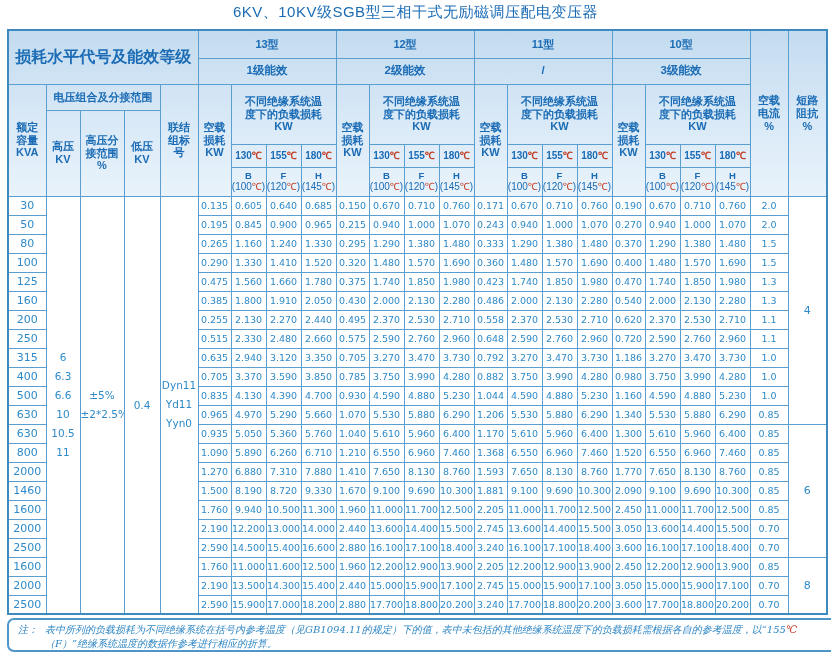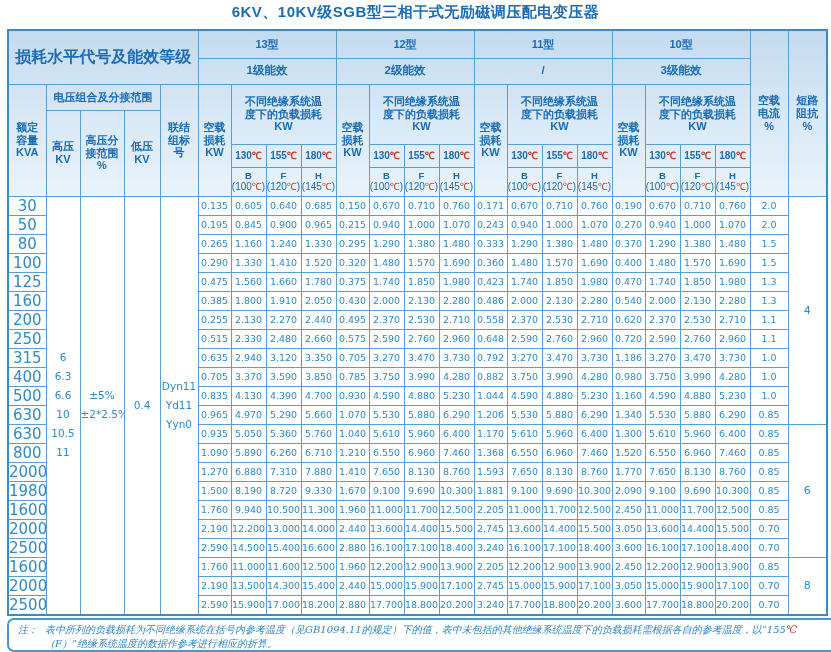--- a/index.html
+++ b/index.html
@@ -1,20 +1,20 @@
 <!DOCTYPE html>
 <html><head>
 <meta charset="utf-8">
 <style>
   html,body{margin:0;padding:0;}
   body{width:831px;height:652px;background:#ffffff;overflow:hidden;
        font-family:"Liberation Sans",sans-serif;}
   .page{position:relative;width:831px;height:652px;background:#fff;}
   .title{position:absolute;left:0;top:3px;width:831px;text-align:center;
-         font-size:15px;font-weight:bold;color:#1b6cb5;letter-spacing:0.5px;}
+         font-size:15px;font-weight:normal;color:#1b6cb5;letter-spacing:0.5px;}
   .table-wrap{position:absolute;left:7px;top:29px;}
   table.spec{border-collapse:collapse;table-layout:fixed;width:819px;
              border:2px solid #3e89bd;}
   .spec th,.spec td{border:1px solid #5b9fd0;padding:0;text-align:center;
              vertical-align:middle;overflow:hidden;}
   .spec thead{background:linear-gradient(180deg,#c3dbef 0%,#d9e9f7 55%,#e9f3fb 100%);}
   .spec tbody{background:#ffffff;}
   .spec thead tr:nth-child(1){height:28px;}
   .spec thead tr:nth-child(2){height:26px;}
   .spec thead tr:nth-child(3){height:26px;}
@@ -25,21 +25,21 @@
   .h{color:#1b6cb5;font-weight:bold;line-height:1.18;}
   .h-loss{font-size:16px;}
   .h-model{font-size:11px;}
   .h-grade{font-size:11.5px;}
   .h-small{font-size:11px;}
   .h-temp{font-size:10px;}
   .h-ref .cls{font-size:9.5px;line-height:1;}
   .h-ref .ref{font-size:10px;font-weight:normal;line-height:1.1;}
   .deg{color:#c23b22;}
   .num{color:#2e8ac8;font-family:"DejaVu Sans",sans-serif;font-size:9.5px;}
-  td.kva{font-size:15px;}
+  td.kva{font-size:11px;}
   td.merged{font-size:10.5px;}
   td.merged div{line-height:19px;}
   td.imp{font-size:11px;}
   .note{position:absolute;left:7px;top:618px;width:785px;height:24px;
         border:2px solid #4e95c9;border-radius:7px;background:#fff;
         color:#2f87c5;font-size:10px;font-style:italic;
         font-family:"DejaVu Serif",serif;
         padding:3px 10px 3px 36px;line-height:1.4;}
   .note-label{position:absolute;left:9px;top:3px;}
 </style>
@@ -547,21 +547,21 @@
             <td class="num">7.650</td>
             <td class="num">8.130</td>
             <td class="num">8.760</td>
             <td class="num">1.770</td>
             <td class="num">7.650</td>
             <td class="num">8.130</td>
             <td class="num">8.760</td>
             <td class="num">0.85</td>
           </tr>
           <tr>
-            <td class="num kva">1980</td>
+            <td class="num kva">1460</td>
             <td class="num">1.500</td>
             <td class="num">8.190</td>
             <td class="num">8.720</td>
             <td class="num">9.330</td>
             <td class="num">1.670</td>
             <td class="num">9.100</td>
             <td class="num">9.690</td>
             <td class="num">10.300</td>
             <td class="num">1.881</td>
             <td class="num">9.100</td>

